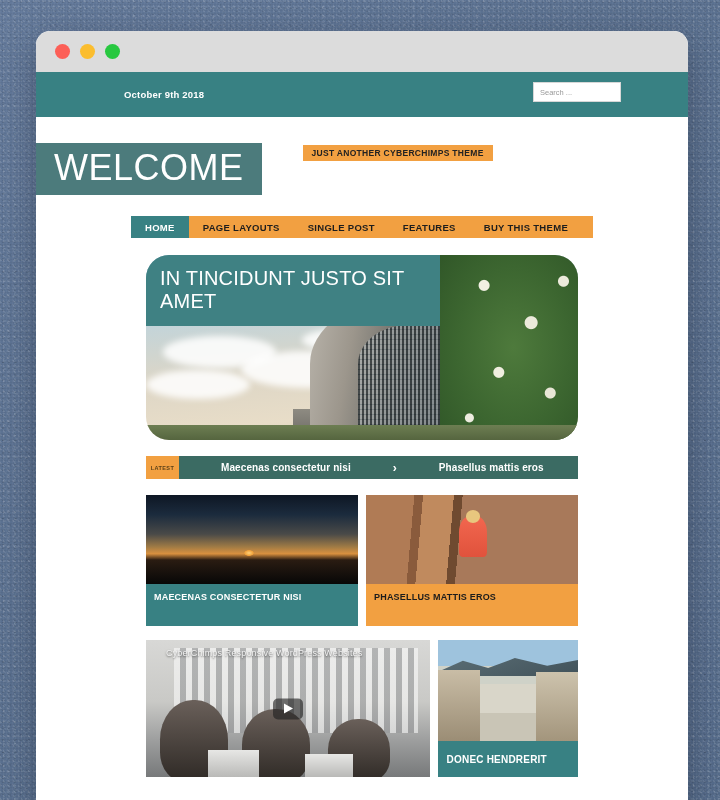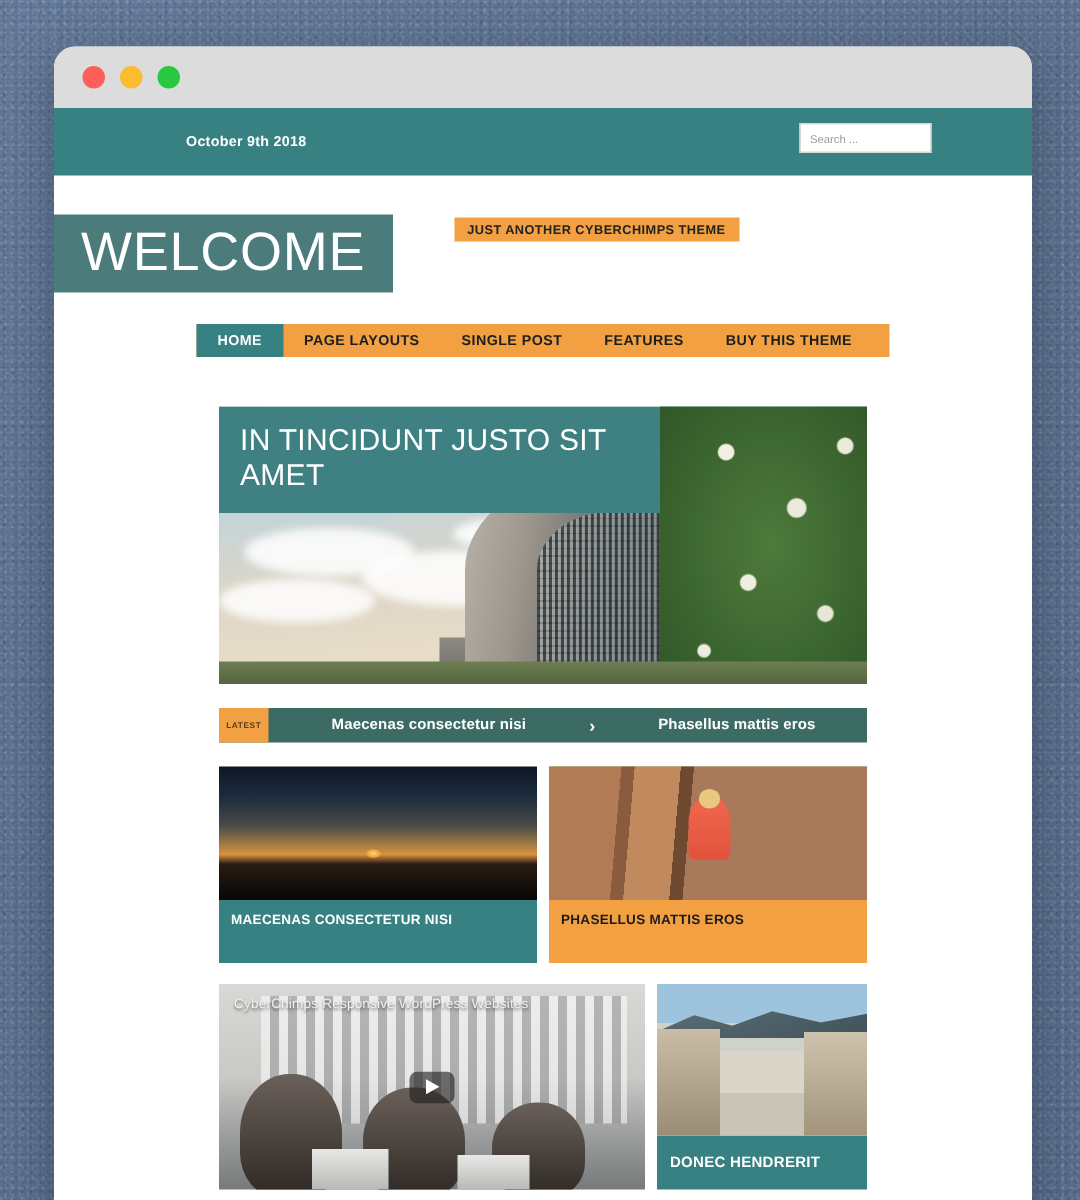--- a/index.html
+++ b/index.html
@@ -77,21 +77,21 @@
   #nav {
     margin:21px 95px 0; height:22px; background:var(--orange,#f2a041);
     display:flex; align-items:stretch;
   }
   .navitem {
     display:flex; align-items:center; padding:0 14px;
     font-size:9.5px; font-weight:bold; color:#1d1d1d; letter-spacing:.3px;
   }
   .navitem.active { background:var(--teal,#388183); color:#fff; }
 
-  #hero { margin:33px 110px 0; height:185px; position:relative; overflow:hidden; }
+  #hero { margin:17px 110px 0; height:185px; position:relative; overflow:hidden;border-radius:23px; }
   #hero-img { position:absolute; inset:0; }
   .sky {
     position:absolute; inset:0;
     background:linear-gradient(175deg,#8fb7cd 0%,#c3d4d9 32%,#ddd6c6 58%,#e8ddc8 80%,#cfc6ae 100%);
   }
   .cloud { position:absolute; border-radius:50%; background:rgba(255,255,255,.85); filter:blur(3px); }
   .bldg {
     position:absolute; right:16%; bottom:0; width:46%; height:76%;
     background:linear-gradient(100deg,#b9b4ab 0%,#9c968c 22%,#6d6e6a 44%,#55595b 70%,#7b7a74 100%);
     border-radius:46% 10% 0 0;
@@ -198,21 +198,21 @@
   }
   .chimp{ position:absolute; bottom:-4%; border-radius:48% 48% 36% 36%;
           background:linear-gradient(180deg,#6a605a,#2e2925); }
   #chimp1{ left:5%; width:24%; height:60%; }
   #chimp2{ left:34%; width:24%; height:54%; }
   #chimp3{ left:64%; width:22%; height:46%; }
   .lap{ position:absolute; bottom:0; background:linear-gradient(180deg,#e7e7e5,#b9b9b7); }
   #lap1{ left:22%; width:18%; height:20%; }
   #lap2{ left:56%; width:17%; height:17%; }
   #video-title{
-    position:absolute; left:10px; top:8px; color:#f1f1f1;
+    position:absolute; left:20px; top:8px; color:#f1f1f1;
     font-size:9px; letter-spacing:.15px; text-shadow:0 1px 2px rgba(0,0,0,.55);
   }
   #play-button{
     position:absolute; left:50%; top:50%; transform:translate(-50%,-50%);
     width:30px; height:21px; border-radius:5px; background:rgba(30,30,30,.62);
     display:flex; align-items:center; justify-content:center;
   }
   #play-button .tri{
     width:0; height:0; border-left:9px solid #fff;
     border-top:5.5px solid transparent; border-bottom:5.5px solid transparent;

